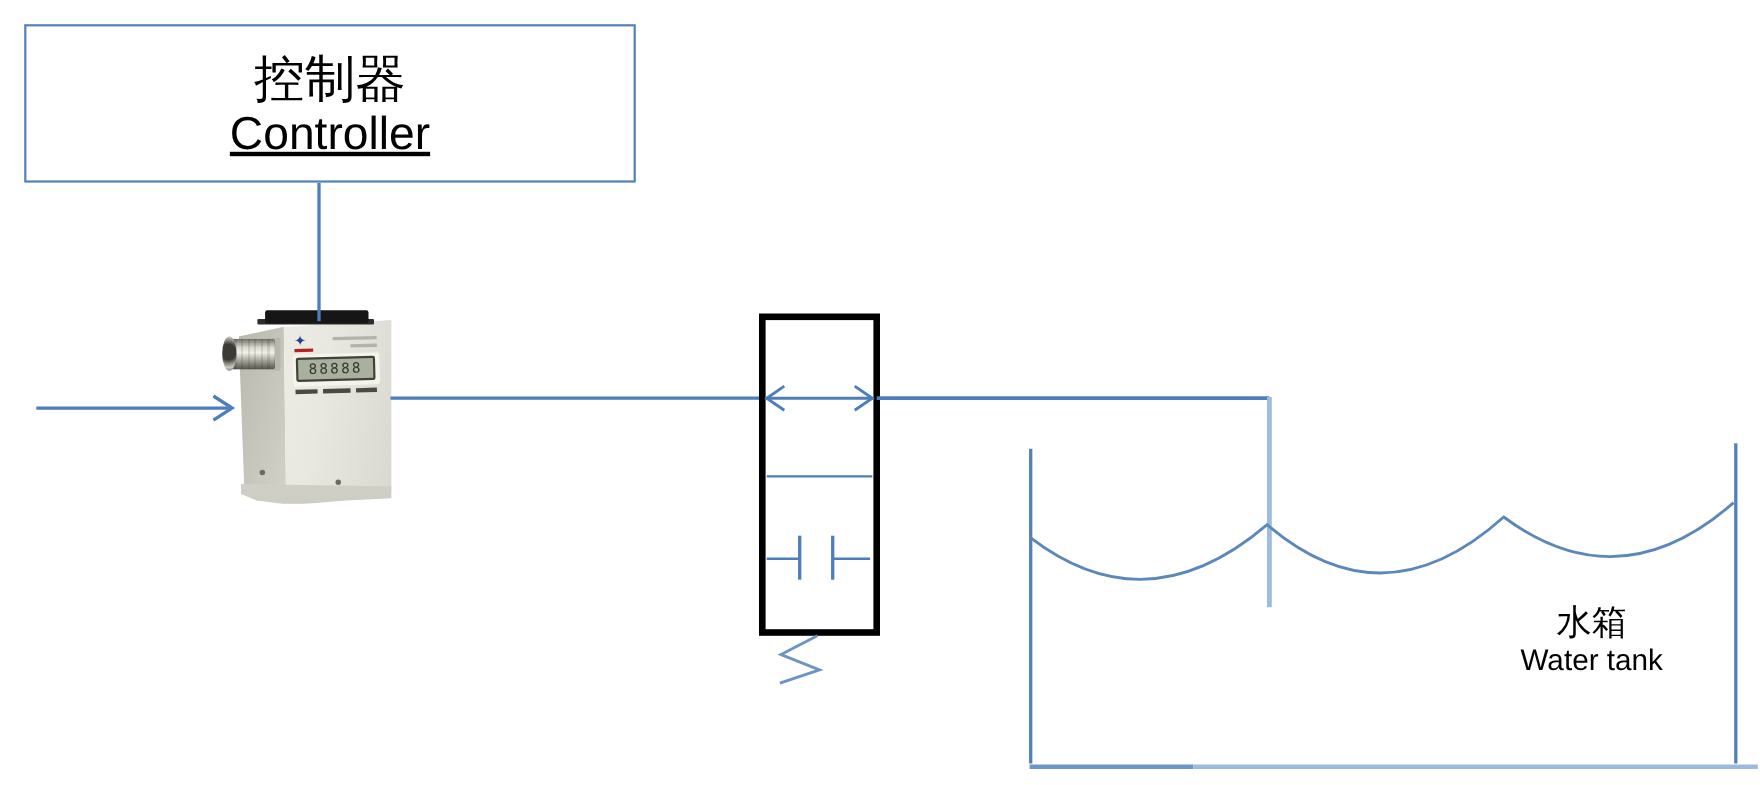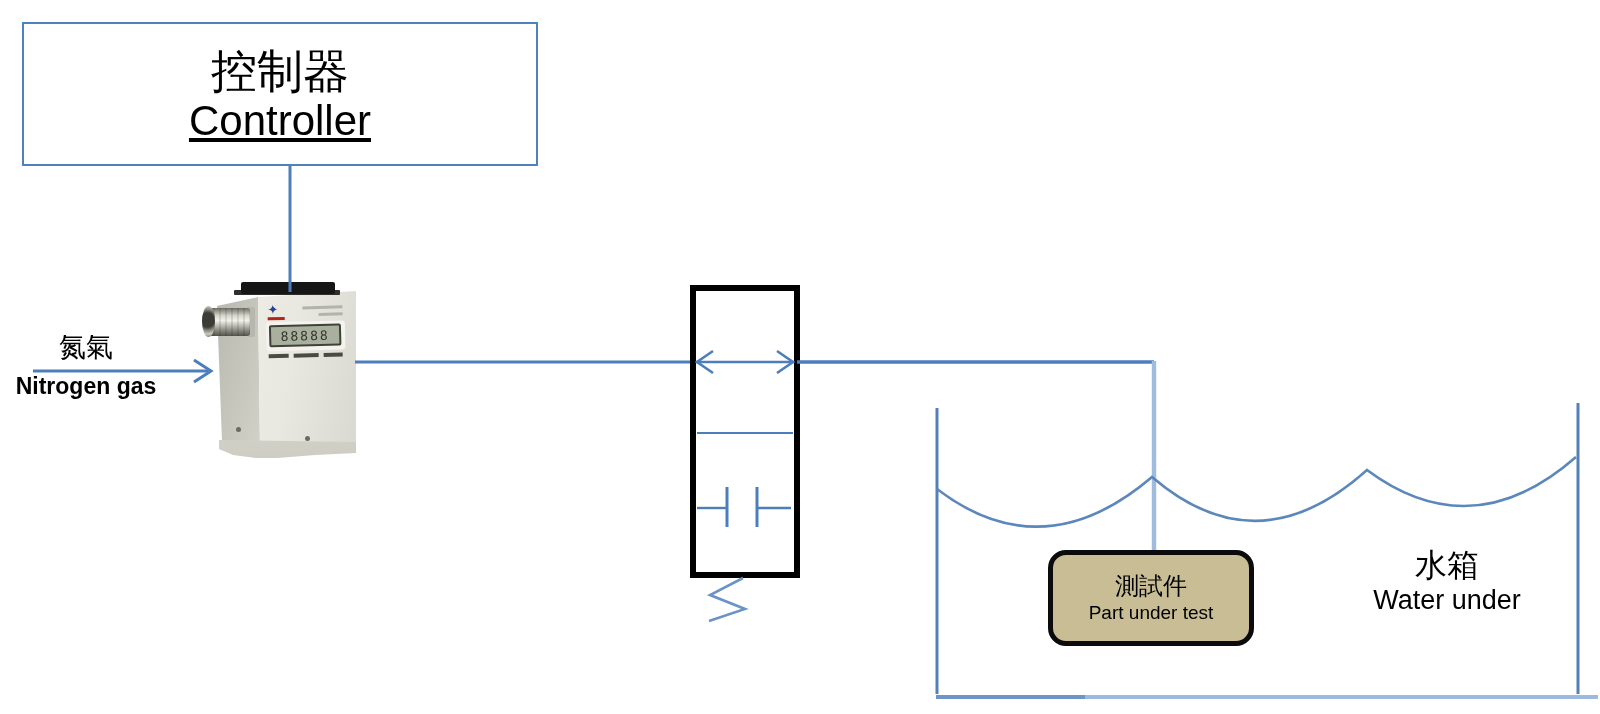--- a/index.html
+++ b/index.html
@@ -4,21 +4,21 @@
 <style>
   html,body{margin:0;padding:0;background:#ffffff;}
   #canvas{
     position:relative;width:1600px;height:714px;background:#ffffff;overflow:hidden;
     font-family:"Liberation Sans", sans-serif;color:#000;
   }
   #lines{position:absolute;left:0;top:0;z-index:2;pointer-events:none;}
 
   
   .controller-box{
-    position:absolute;left:22px;top:22px;width:516px;height:144px;z-index:3;
+    position:absolute;left:22px;top:22px;width:556px;height:144px;z-index:3;
     border:2px solid #4f81bd;background:#ffffff;box-sizing:border-box;
     display:flex;flex-direction:column;align-items:center;justify-content:center;
   }
   .controller-zh{font-size:46px;line-height:54px;}
   .controller-en{font-size:42px;line-height:46px;text-decoration:underline;}
 
   
   .nitrogen-label{position:absolute;left:0px;top:332px;width:172px;text-align:center;z-index:3;}
   .nitrogen-zh{font-size:27px;line-height:30px;}
   .nitrogen-en{font-size:23px;line-height:30px;font-weight:bold;margin-top:9px;}
@@ -127,24 +127,20 @@
     </g>
 
     <path d="M 937 489 Q 1043 570 1152 477 Q 1258 568 1367 470 Q 1472 548 1576 457" stroke="#5c87bb" stroke-width="2.6" fill="none"></path>
   </svg>
 
   <div class="controller-box">
     <div class="controller-zh">控制器</div>
     <div class="controller-en">Controller</div>
   </div>
 
-  <div class="nitrogen-label">
-    <div class="nitrogen-zh">氮氣</div>
-    <div class="nitrogen-en">Nitrogen gas</div>
-  </div>
 
   <div class="device">
     <div class="face face-left"></div>
     <div class="face face-front"></div>
     <div class="face device-base"></div>
     <div class="device-cap2"></div>
     <div class="device-cap"></div>
     <div class="conn-collar"></div>
     <div class="conn-barrel"></div>
     <div class="conn-cap"></div>
@@ -158,23 +154,19 @@
         <span>88888</span>
       </div>
       <div class="dark-bar db1"></div>
       <div class="dark-bar db2"></div>
       <div class="dark-bar db3"></div>
     </div>
     <div class="base-dot bd1"></div>
     <div class="base-dot bd2"></div>
   </div>
 
-  <div class="part-box">
-    <div class="part-zh">測試件</div>
-    <div class="part-en">Part under test</div>
-  </div>
 
   <div class="tank-label">
     <div class="tank-zh">水箱</div>
-    <div class="tank-en">Water under</div>
+    <div class="tank-en">Water tank</div>
   </div>
 
 </div>
 
 </body></html>

